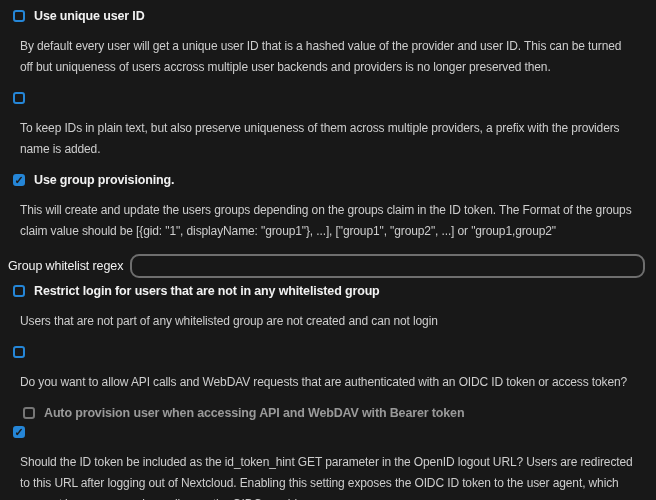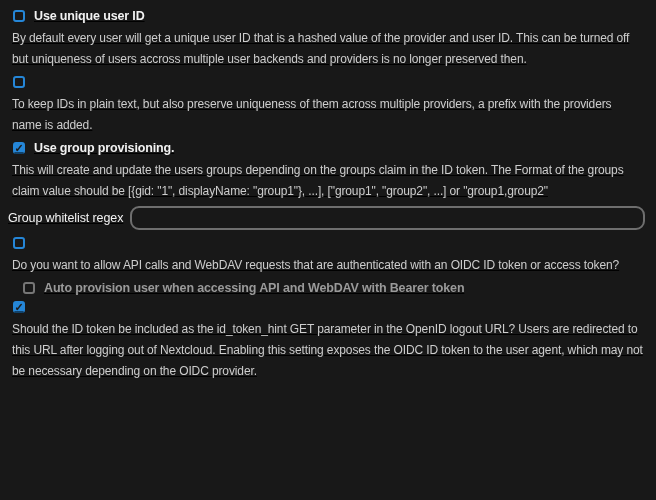--- a/index.html
+++ b/index.html
@@ -12,21 +12,21 @@
   body {
     width:656px; height:500px; overflow:hidden;
     background:var(--background);
     font-family:"Liberation Sans", sans-serif;
     padding:8px 8px 0 8px;
   }
   h2.page-title {
     color:var(--heading-text); font-size:17px; line-height:20px;
     font-weight:700; letter-spacing:-0.1px; margin:2px 0 15px 0;
   }
-  .setting { margin:0;text-decoration:underline; }
+  .setting { margin:0; }
   .cb-row {
     display:flex; align-items:center; gap:9px;
     height:16px; margin:0 0 3px 5px; width:max-content; cursor:pointer;
   }
   .cb-box {
     width:12px; height:12px; flex:0 0 auto;
     border:2px solid var(--accent); border-radius:3px;
     display:flex; align-items:center; justify-content:center;
     background:transparent;
   }
@@ -38,21 +38,21 @@
   .cb-row[data-state="checked"] .check { display:block; }
   .cb-row[data-state="disabled"] { cursor:default;padding-left:10px; }
   .cb-row[data-state="disabled"] .cb-box { border-color:var(--disabled-border); }
   .cb-row[data-state="disabled"] .cb-label { color:var(--disabled-text); }
   .cb-label {
     color:var(--label-text); font-size:12.5px; font-weight:700;
     letter-spacing:-0.15px; white-space:nowrap;
   }
   .desc {
     color:var(--description-text); font-size:12px; line-height:21px;
-    letter-spacing:-0.12px; margin:4px; max-width:642px;
+    letter-spacing:-0.12px; margin:12px; max-width:642px;
   }
   .input-row { display:flex; align-items:center; margin:4px 0 5px 0; }
   .input-label {
     color:var(--label-text); font-size:12.5px; letter-spacing:-0.1px;
     flex:0 0 auto; width:122px;
   }
   .text-input {
     flex:1; height:24px; background:transparent;
     border:2px solid var(--input-border); border-radius:9px;
     color:#ffffff; padding:0 10px; font:inherit; font-size:12px;
@@ -90,20 +90,27 @@
     <p class="desc">This will create and update the users groups depending on the groups claim in the ID token. The Format of the groups claim value should be [{gid: "1", displayName: "group1"}, ...], ["group1", "group2", ...] or "group1,group2"</p>
   </section>
 
   <section class="setting">
     <div class="input-row">
       <span class="input-label">Group whitelist regex</span>
       <input type="text" class="text-input" value="" style="">
     </div>
   </section>
 
+  <section class="setting">
+    <div class="cb-row" data-state="unchecked">
+      <span class="cb-box"></span>
+      <span class="cb-label">Restrict login for users that are not in any whitelisted group</span>
+    </div>
+    <p class="desc">Users that are not part of any whitelisted group are not created and can not login</p>
+  </section>
 
   <section class="setting">
     <div class="cb-row" data-state="unchecked">
       <span class="cb-box"></span>
     </div>
     <p class="desc">Do you want to allow API calls and WebDAV requests that are authenticated with an OIDC ID token or access token?</p>
   </section>
 
   <section class="setting">
     <div class="cb-row" data-state="disabled">

